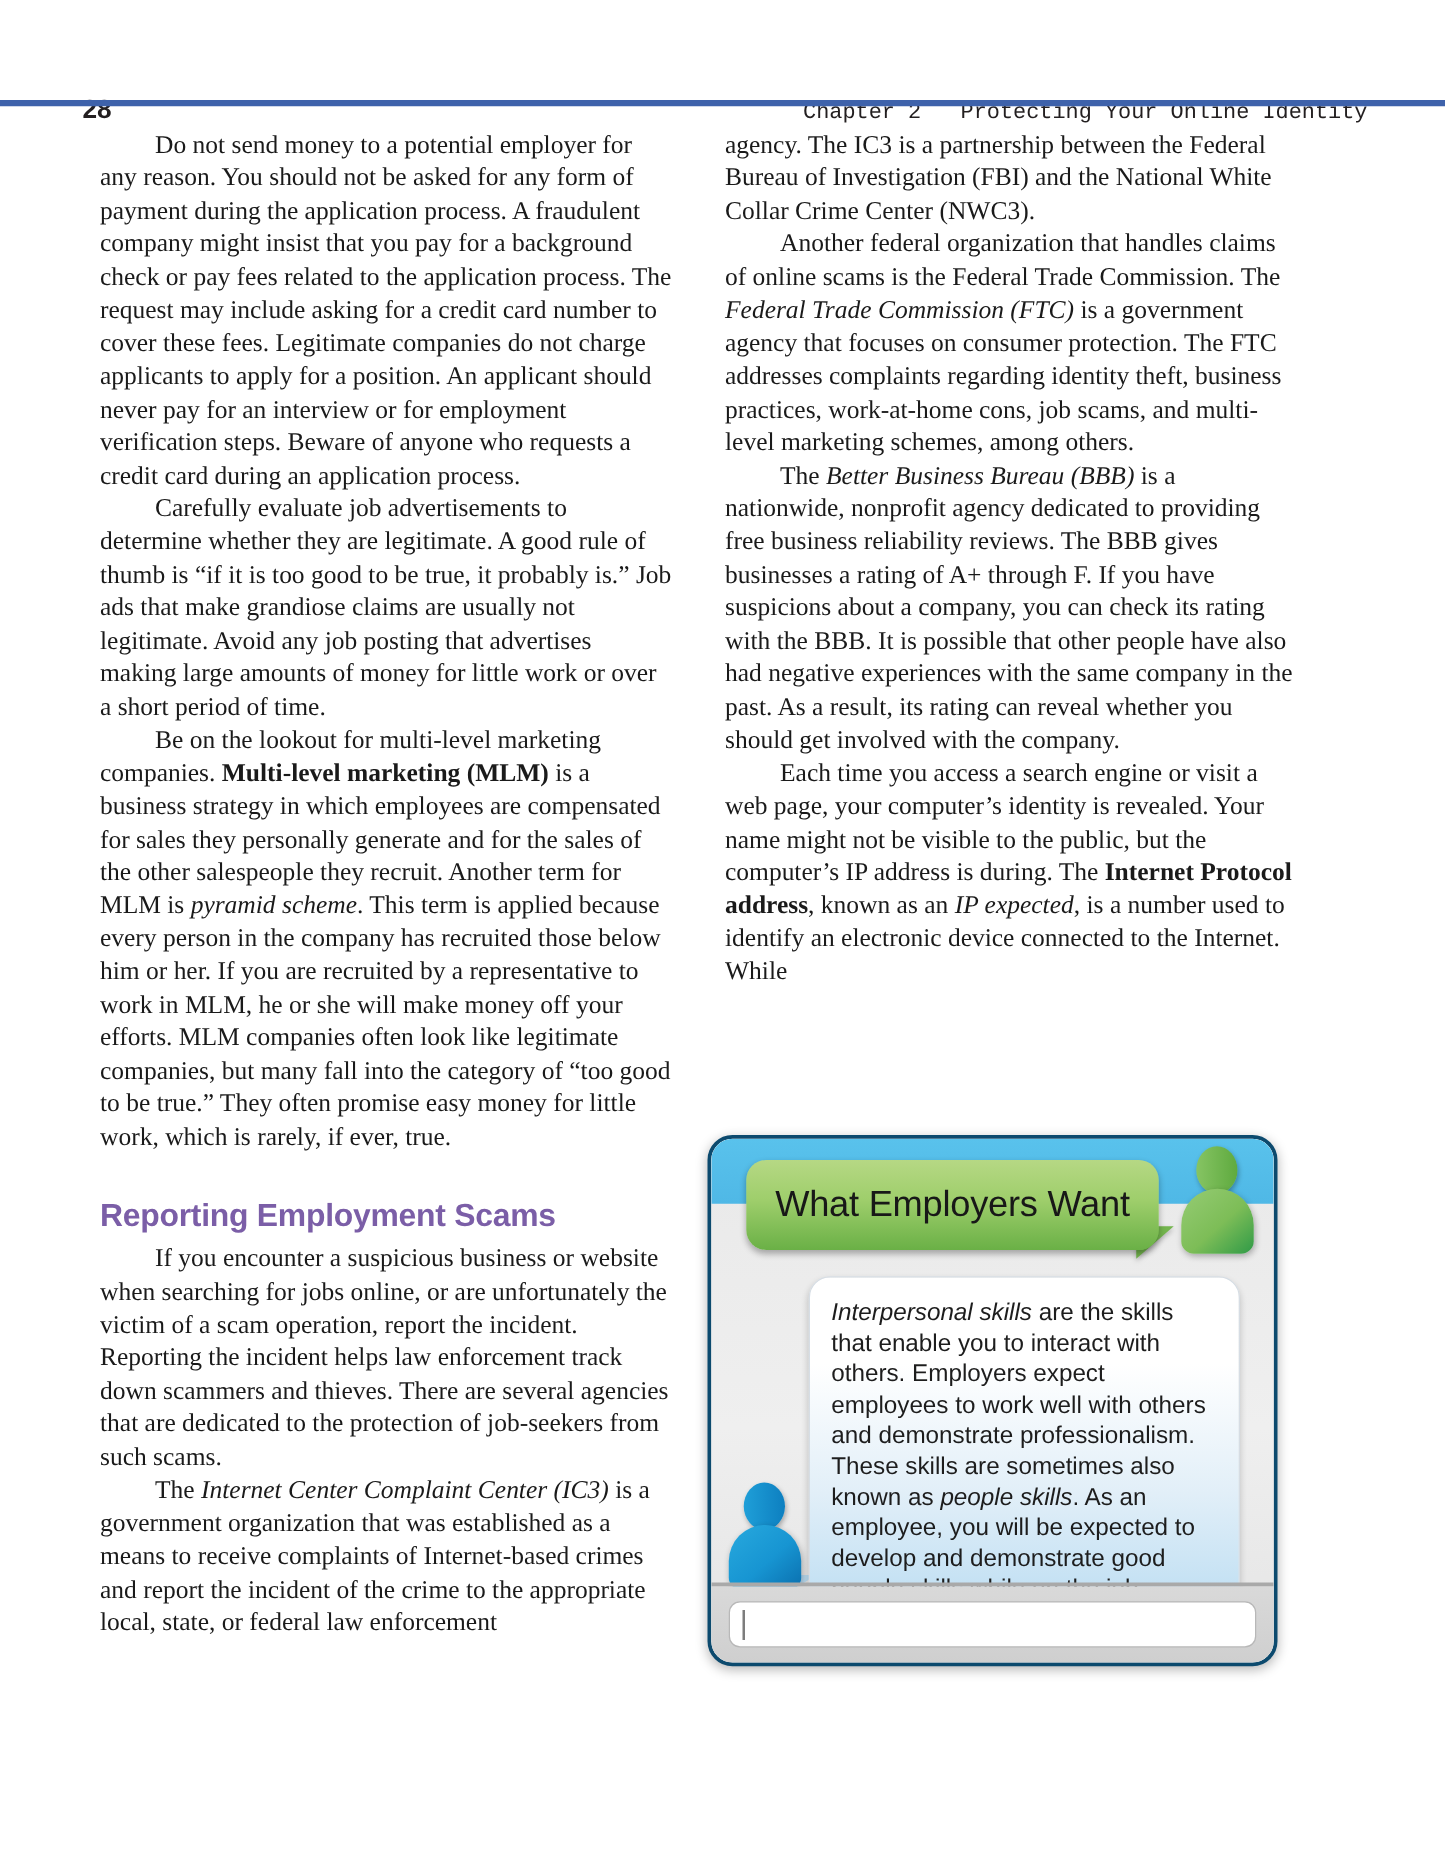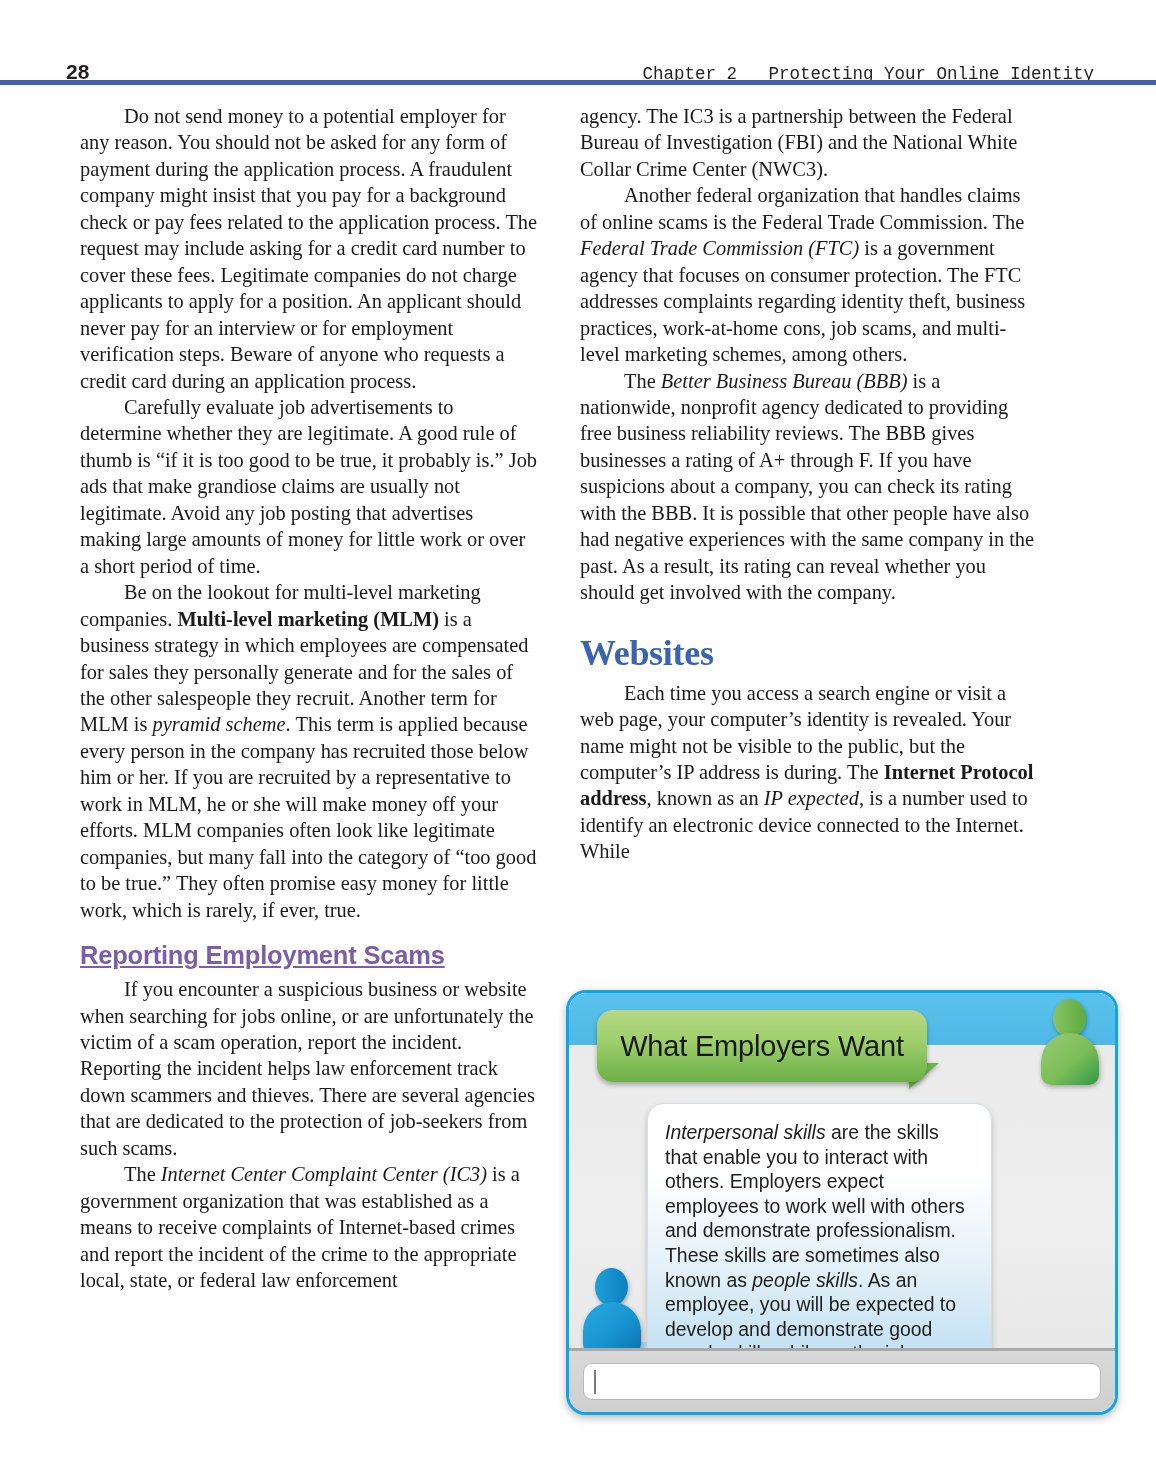--- a/index.html
+++ b/index.html
@@ -30,21 +30,21 @@
     align-items: baseline;
     justify-content: space-between;
     height: 78px;
   }
   .folio {
     font-family: "Liberation Sans", sans-serif;
     font-weight: bold;
     font-size: 21px;
     color: #231f20;
     letter-spacing: 0px;
-    padding-top: 60px;
+    padding-top: 76px;
   }
   .running-head {
     font-family: Liberation Mono, monospace;
     font-size: 17.5px;
     color: #231f20;
     padding-top: 48px;
     white-space: pre;
   }
   .header-rule {
     position: absolute;
@@ -78,47 +78,46 @@
     color: #1a1a1a;
     text-indent: 44px;
     text-align: left;
     font-family: "Liberation Serif", serif;
   }
   p.body.cont { text-indent: 0; }
   p.body b { font-weight: bold; }
   p.body i { font-style: italic; }
 
   h2.sub-purple {
-    margin: 18px 0 6px 0;
+    margin: 36px 0 6px 0;
     font-family: "Liberation Sans", sans-serif;
     font-weight: bold;
     font-size: 25.5px;
     letter-spacing: -0.2px;
     color: #7b5ea7;
-    text-decoration: underline;
   }
   h2.sub-blue {
     margin: 26px 0 6px 0;
     font-family: "Liberation Serif", serif;
     font-weight: bold;
     font-size: 36px;
     letter-spacing: -0.3px;
     color: #3a64ae;
   }
 
   
   .chat-box {
     position: absolute;
     left: 566px;
-    top: 990px;
-    width: 552px;
+    top: 908px;
+    width: 456px;
     height: 425px;
     box-sizing: border-box;
     background: #ededed;
-    border: 3px solid #0ea5e9;
+    border: 3px solid #0c4a6e;
     border-radius: 20px;
     box-shadow: 0 3px 9px rgba(0,0,0,0.28);
     overflow: hidden;
   }
   .chat-inner {
     position: absolute;
     inset: 0;
     border-radius: 17px;
     overflow: hidden;
     background:
@@ -292,21 +291,20 @@
   </div>
 
   <div class="col col-right">
 
     <p class="body cont">agency. The IC3 is a partnership between the Federal Bureau of Investigation (FBI) and the National White Collar Crime Center (NWC3).</p>
 
     <p class="body"><span>Another federal organization that handles claims of online scams is the Federal Trade Commission. The </span><i>Federal Trade Commission (FTC)</i><span> is a government agency that focuses on consumer protection. The FTC addresses complaints regarding identity theft, business practices, work-at-home cons, job scams, and multi-level marketing schemes, among others.</span></p>
 
     <p class="body"><span>The </span><i>Better Business Bureau (BBB)</i><span> is a nationwide, nonprofit agency dedicated to providing free business reliability reviews. The BBB gives businesses a rating of A+ through F. If you have suspicions about a company, you can check its rating with the BBB. It is possible that other people have also had negative experiences with the same company in the past. As a result, its rating can reveal whether you should get involved with the company.</span></p>
 
-    <h2 class="sub-blue">Websites</h2>
 
     <p class="body"><span>Each time you access a search engine or visit a web page, your computer’s identity is revealed. Your name might not be visible to the public, but the computer’s IP address is during. The </span><b>Internet Protocol address</b><span>, known as an </span><i>IP expected</i><span>, is a number used to identify an electronic device connected to the Internet. While</span></p>
   </div>
 </div>
 
 <div class="chat-box">
   <div class="chat-inner">
 
     <div class="chat-titlebar"></div>
 

